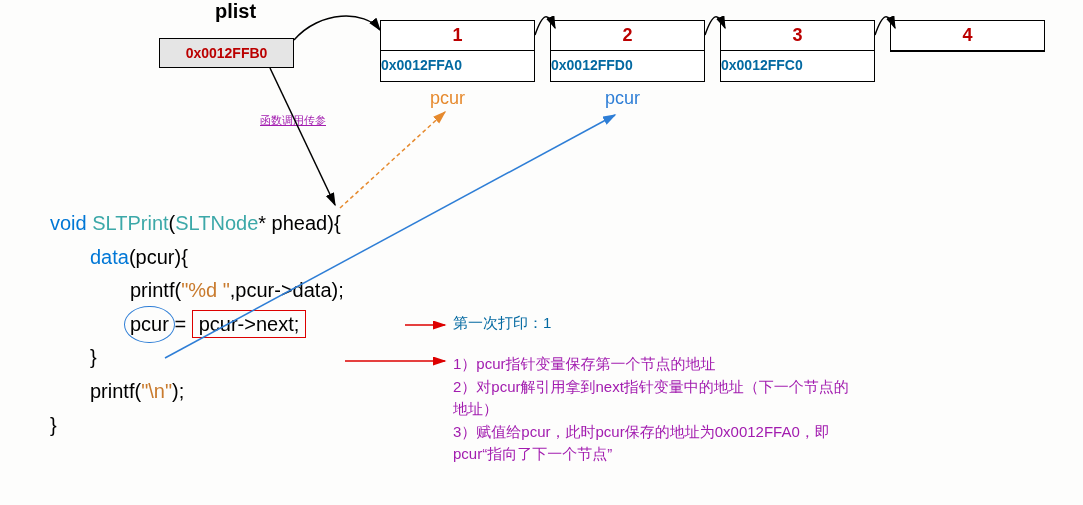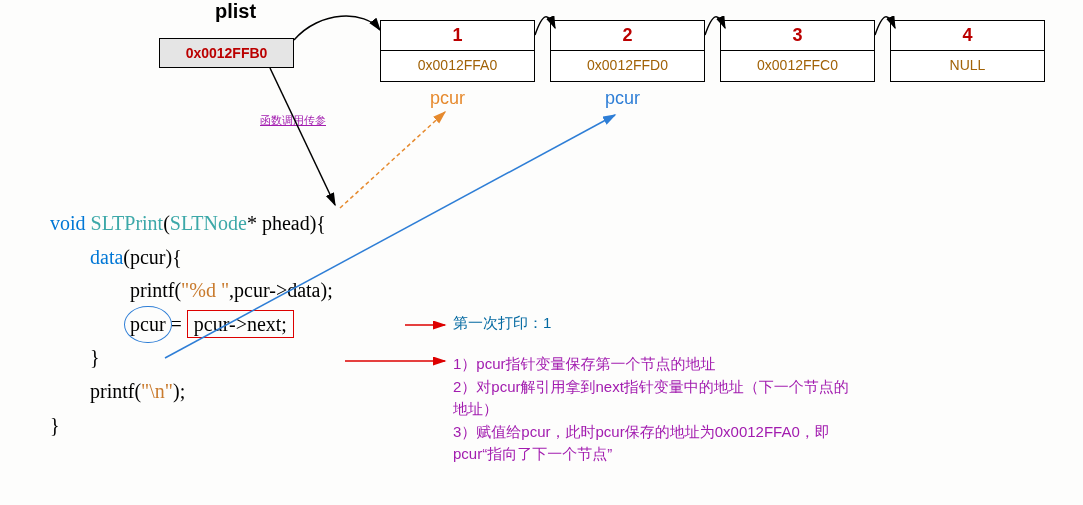--- a/index.html
+++ b/index.html
@@ -44,25 +44,24 @@
     height: 30px;
     text-align: center;
     line-height: 28px;
     font-size: 18px;
     font-weight: bold;
     color: #b00;
     border-bottom: 1px solid #000;
   }
   .node .bot {
     height: 30px;
-    text-align: center;
     line-height: 28px;
     font-size: 14px;
-    font-weight: normal;
-    color: #a16207;
+    font-weight: bold;
+    color: #0369a1;
   }
   #node1 { left: 380px; }
   #node2 { left: 550px; }
   #node3 { left: 720px; }
   #node4 { left: 890px; }
   .pcur-orange {
     position: absolute;
     left: 430px;
     top: 88px;
     font-size: 18px;
@@ -83,21 +82,21 @@
     top: 113px;
     font-size: 11px;
     color: #a21caf;
     text-decoration: underline;
   }
   .code-block {
     position: absolute;
     left: 50px;
     top: 207px;
     width: 400px;
-    font-family: Liberation Serif, serif;
+    font-family: Liberation Sans, sans-serif;
     font-size: 20px;
     line-height: 1.68;
   }
   .kw { color: #0077d6; }
   .type { color: #3ca8a8; }
   .str { color: #c97b2e; }
   .redbox {
     border: 1.5px solid #d00;
     padding: 0 6px;
     display: inline-block;
@@ -153,21 +152,20 @@
 <div class="node" id="node2">
   <div class="top">2</div>
   <div class="bot">0x0012FFD0</div>
 </div>
 <div class="node" id="node3">
   <div class="top">3</div>
   <div class="bot">0x0012FFC0</div>
 </div>
 <div class="node" id="node4">
   <div class="top">4</div>
-  <div class="bot">NULL</div>
 </div>
 
 <div class="pcur-orange">pcur</div>
 <div class="pcur-blue">pcur</div>
 <div class="call-label">函数调用传参</div>
 
 <div class="code-block">
   <div>
     <span class="kw">void</span>
     <span> </span>

